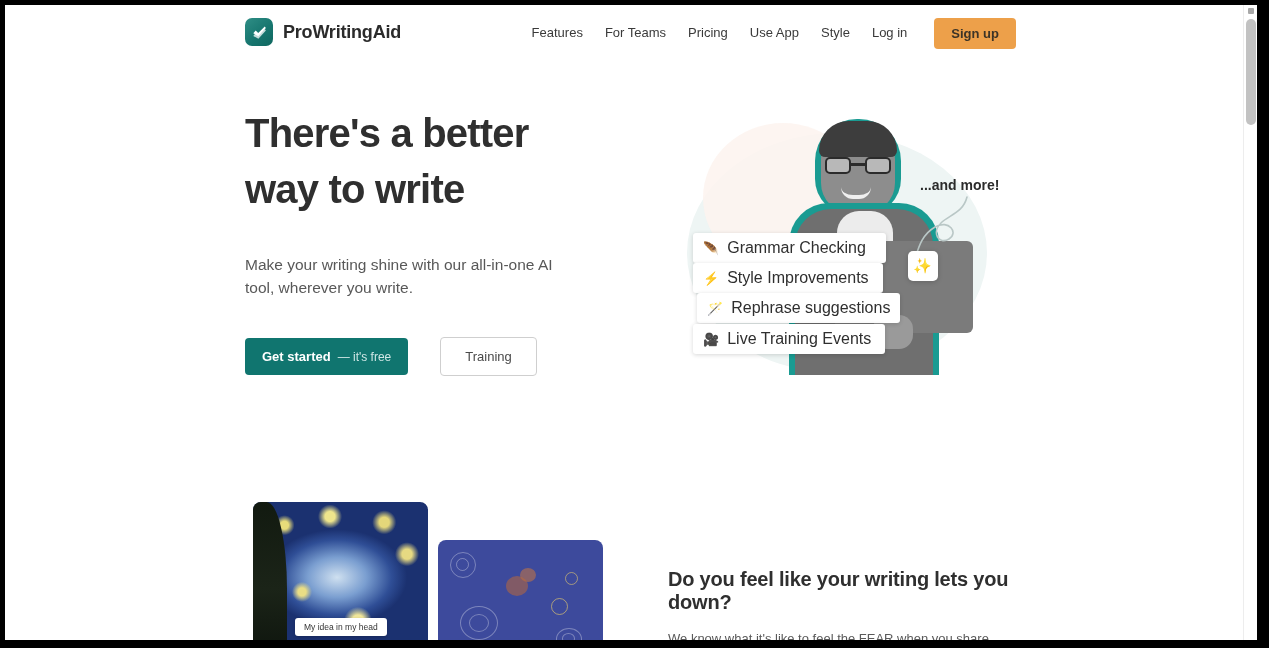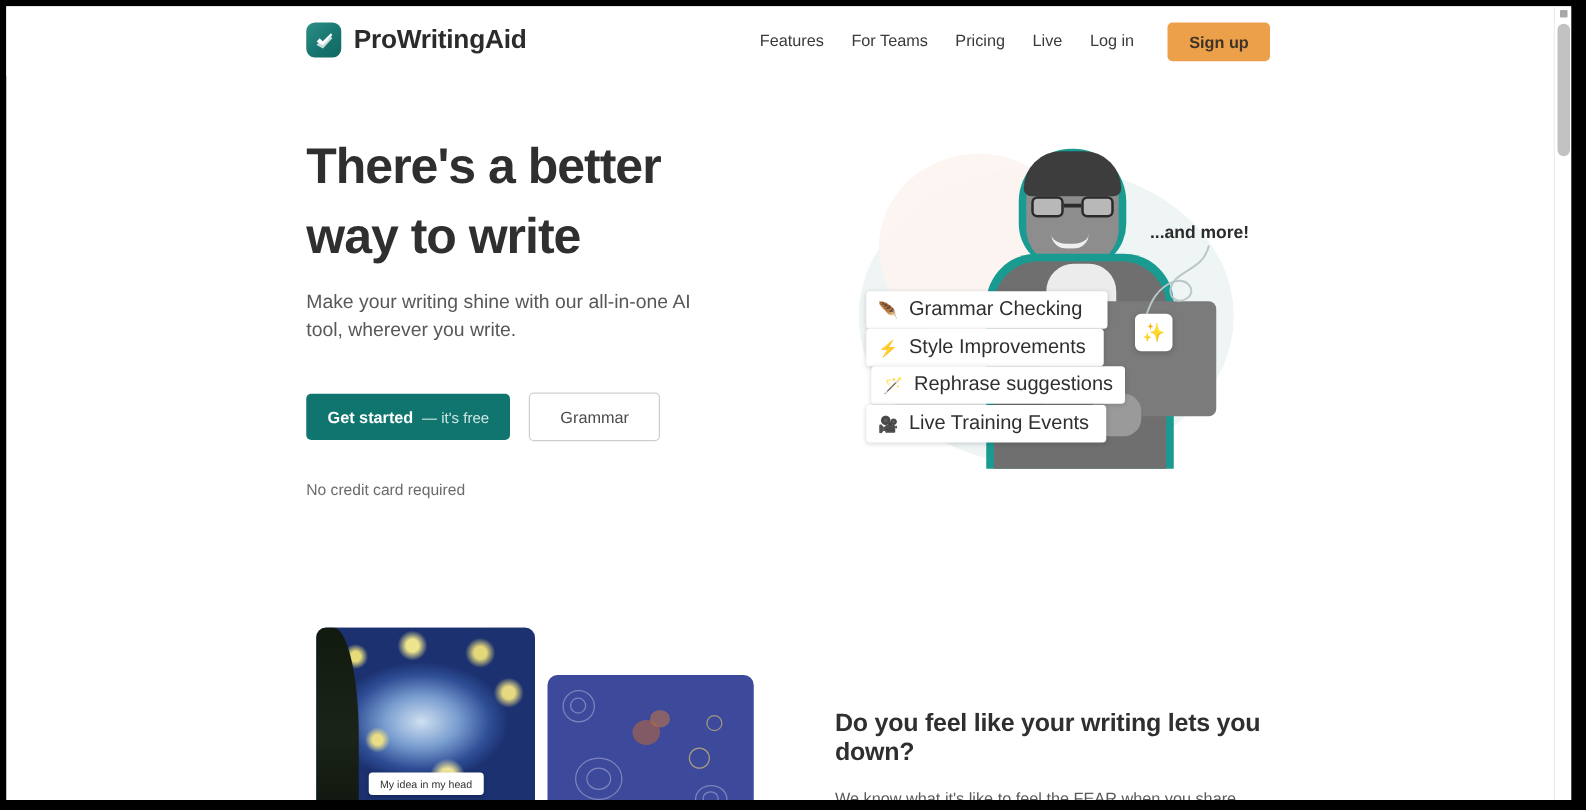--- a/index.html
+++ b/index.html
@@ -90,21 +90,21 @@
     width: 28px;
     height: 28px;
     border-radius: 7px;
     background: linear-gradient(140deg, #2f8e86 0%, #17766f 55%, #0f6760 100%);
     display: flex;
     align-items: center;
     justify-content: center;
     flex: none;
   }
   .logo-text {
-    font-size: 21px;
+    font-size: 18px;
     font-weight: bold;
     color: #2b2b2b;
     letter-spacing: -0.2px;
     white-space: nowrap;
   }
 
   #nav {
     position: absolute;
     right: 227px;
     top: 0;
@@ -143,31 +143,31 @@
     width: 400px;
   }
   #hero-title {
     font-size: 40px;
     line-height: 56px;
     font-weight: bold;
     color: #2f2f2f;
     letter-spacing: -0.8px;
   }
   #hero-sub {
-    margin-top: 13px;
+    margin-top: 36px;
     font-size: 15.5px;
     line-height: 23px;
     color: #585858;
     width: 330px;
   }
   #hero-actions {
     margin-top: 38px;
     display: flex;
     align-items: center;
-    gap: 15px;
+    gap: 32px;
   }
   .btn-primary {
     background: #10756f;
     color: #ffffff;
     border-radius: 4px;
     padding: 11px 17px;
     font-size: 13px;
     font-weight: bold;
     cursor: pointer;
     display: flex;
@@ -488,42 +488,42 @@
               <path d="M3.2 16.8 L6.6 12.8 L10.2 16.2 L19.4 7.2 L21 9.2 L10.4 20.8 Z" fill="#ffffff" opacity=".75"></path>
             </svg>
           </div>
           <div class="logo-text">ProWritingAid</div>
         </div>
 
         <div id="nav">
           <div class="nav-link">Features</div>
           <div class="nav-link">For Teams</div>
           <div class="nav-link">Pricing</div>
-          <div class="nav-link">Live</div>
+          <div class="nav-link">Use App</div>
+          <div class="nav-link">Style</div>
           <div class="nav-link">Log in</div>
           <div class="nav-cta">Sign up</div>
         </div>
       </div>
 
       <div id="hero-text">
         <h1 id="hero-title">
           <span>There's a better</span><br>
           <span>way to write</span>
         </h1>
         <p id="hero-sub">Make your writing shine with our all-in-one AI tool, wherever you write.</p>
 
         <div id="hero-actions">
           <div class="btn-primary">
             <span>Get started</span>
             <span class="free">— it's free</span>
           </div>
-          <div class="btn-outline">Grammar</div>
-        </div>
-
-        <div id="hero-note">No credit card required</div>
+          <div class="btn-outline">Training</div>
+        </div>
+
       </div>
 
       <div id="hero-art">
         <div id="art-blob"></div>
         <div id="art-blob2"></div>
 
         <div id="person">
           <div id="laptop-shadow"></div>
           <div class="teal-edge" id="p-head-edge"></div>
           <div id="p-head"></div>

